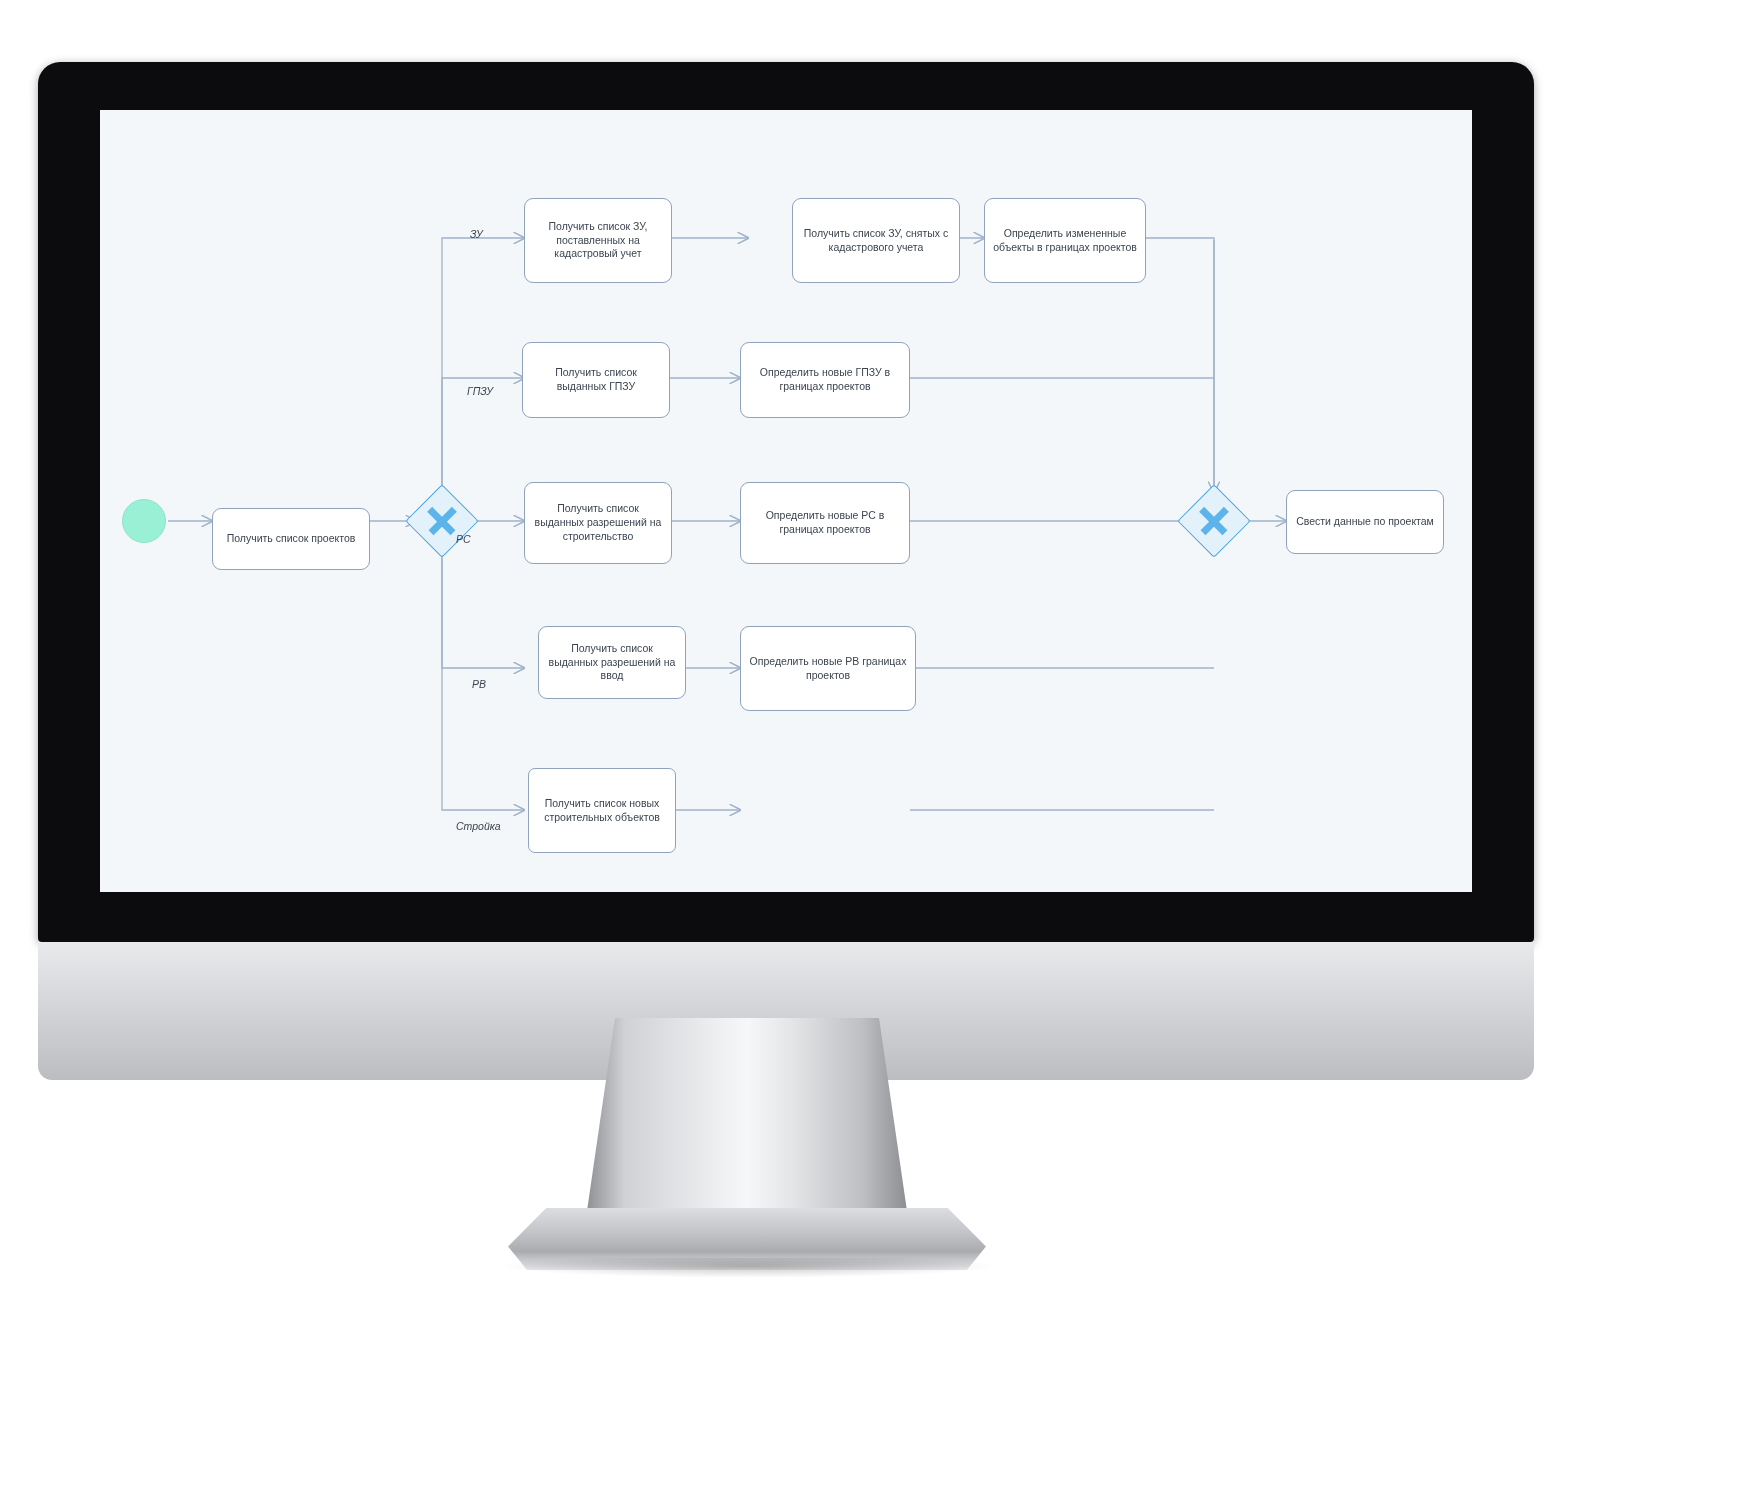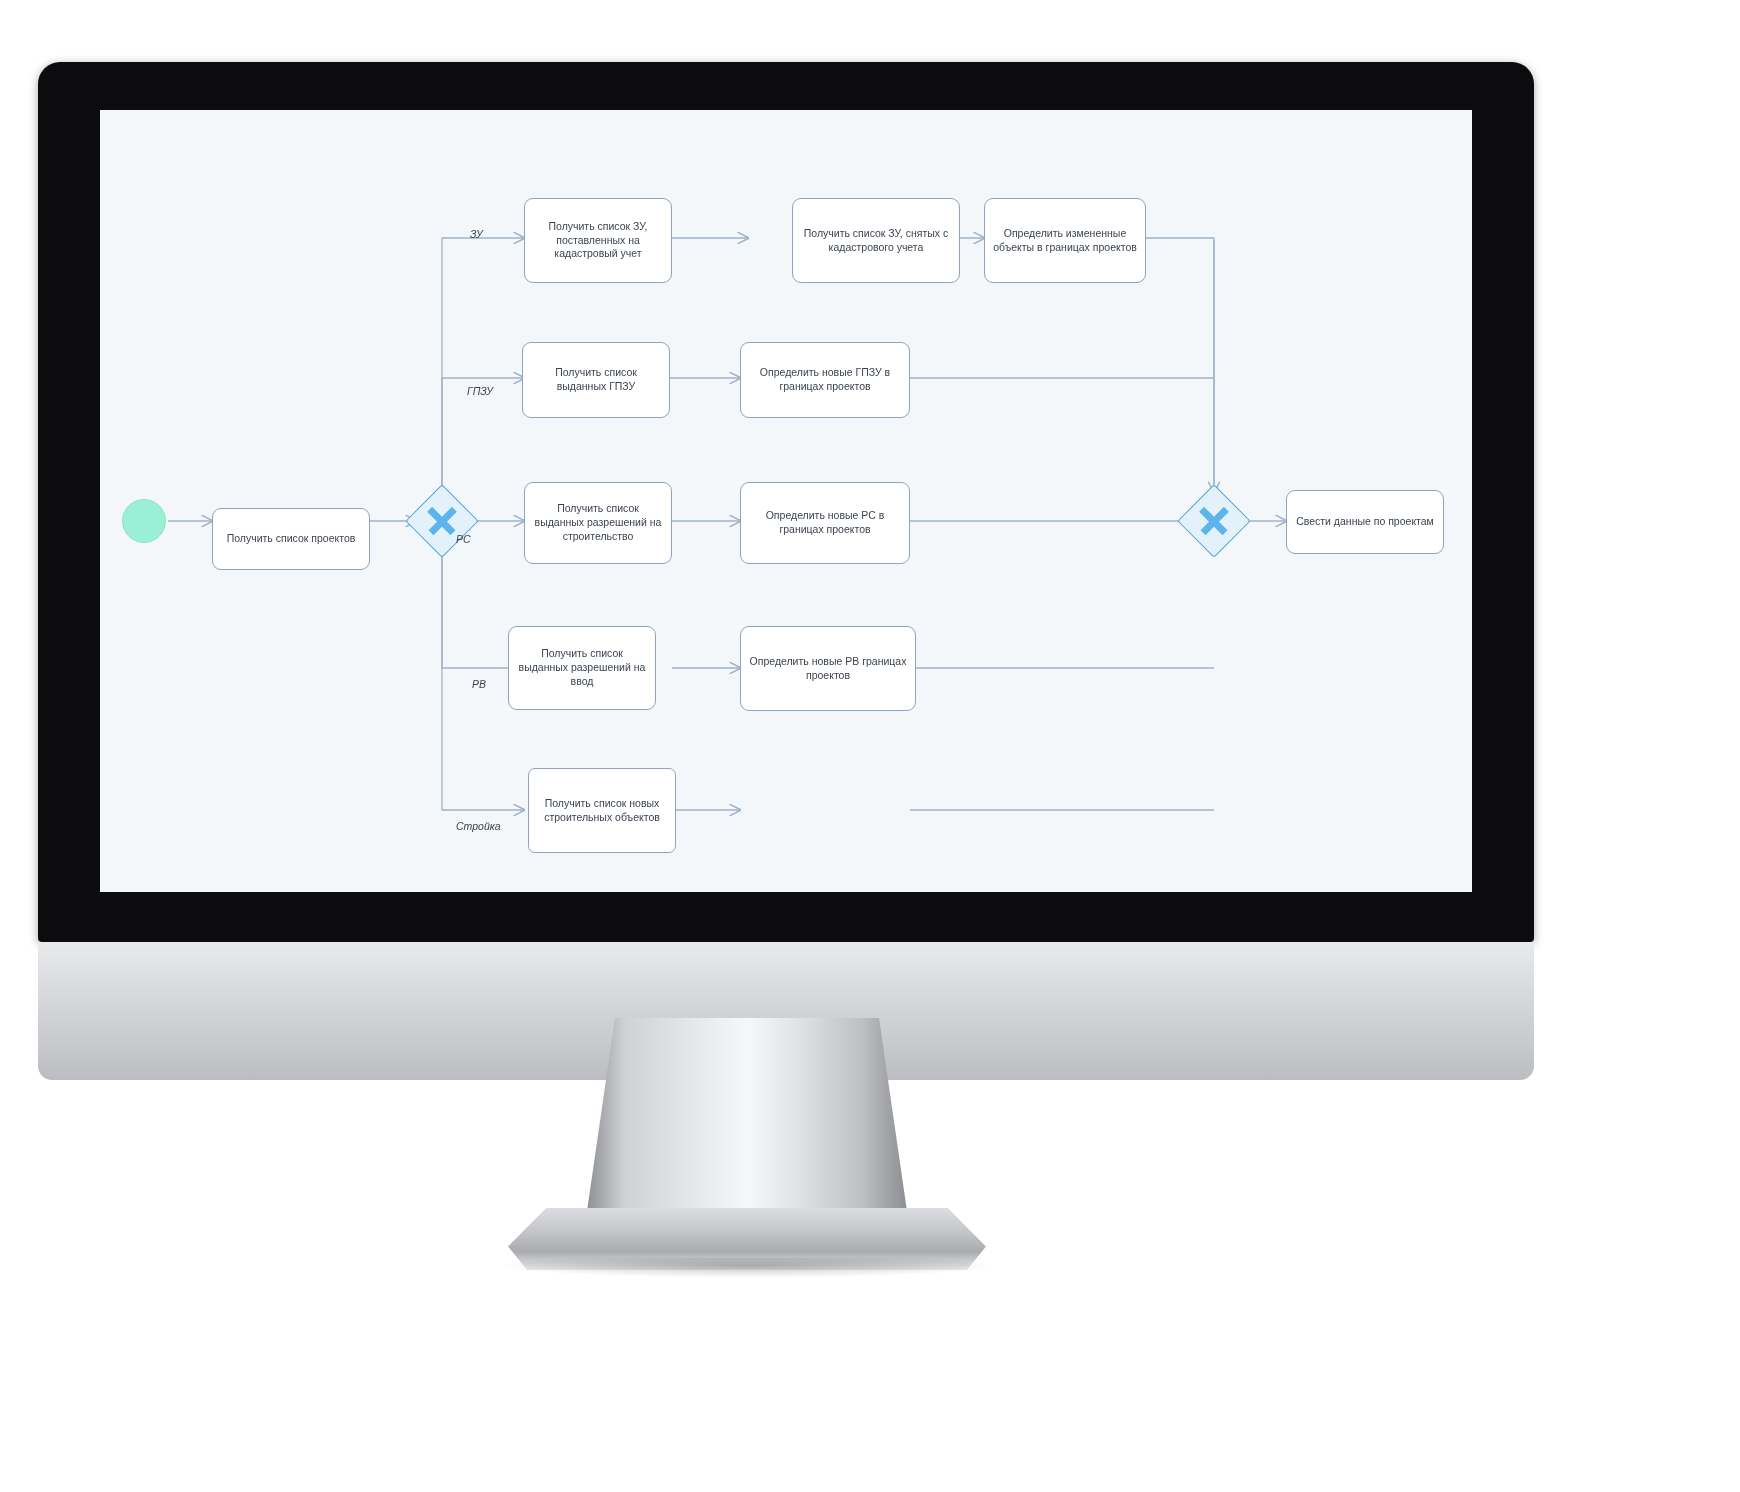--- a/index.html
+++ b/index.html
@@ -120,21 +120,21 @@
       <div class="node" style="left:424px;top:88px;width:148px;height:85px;">Получить список ЗУ, поставленных на кадастровый учет</div>
       <div class="node" style="left:648px;top:88px;width:168px;height:85px;margin-left:44px;">Получить список ЗУ, снятых с кадастрового учета</div>
       <div class="node" style="left:884px;top:88px;width:162px;height:85px;">Определить измененные объекты в границах проектов</div>
 
       <div class="node" style="left:422px;top:232px;width:148px;height:76px;">Получить список выданных ГПЗУ</div>
       <div class="node" style="left:640px;top:232px;width:170px;height:76px;">Определить новые ГПЗУ в границах проектов</div>
 
       <div class="node" style="left:640px;top:372px;width:170px;height:82px;">Определить новые РС в границах проектов</div>
       <div class="node" style="left:424px;top:372px;width:148px;height:82px;">Получить список выданных разрешений на строительство</div>
 
-      <div class="node" style="left:408px;top:516px;width:148px;height:84px;">Получить список выданных разрешений на ввод</div>
+      <div class="node" style="left:438px;top:516px;width:148px;height:73px;">Получить список выданных разрешений на ввод</div>
       <div class="node" style="left:640px;top:516px;width:176px;height:85px;">Определить новые РВ границах проектов</div>
 
       <div class="node" style="left:428px;top:658px;width:148px;height:85px;border-radius:7px;">Получить список новых строительных объектов</div>
 
       <div class="gateway" style="left:1088px;top:385px;">
         <div class="plus-h"></div>
         <div class="plus-v"></div>
       </div>
 
       <div class="node" style="left:1186px;top:380px;width:158px;height:64px;">Свести данные по проектам</div>

